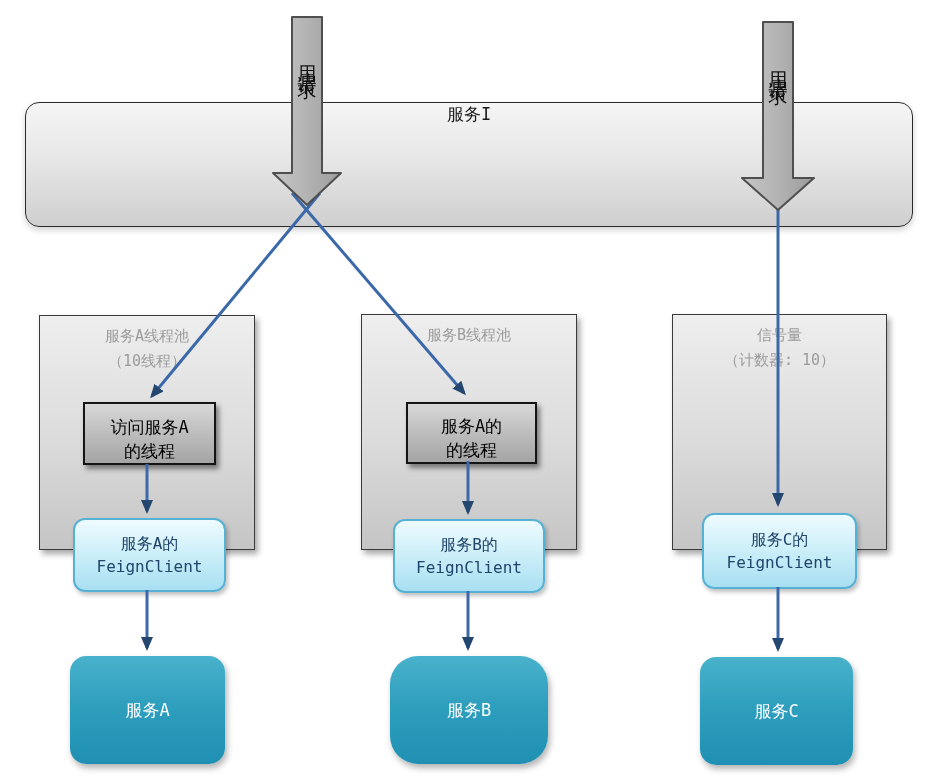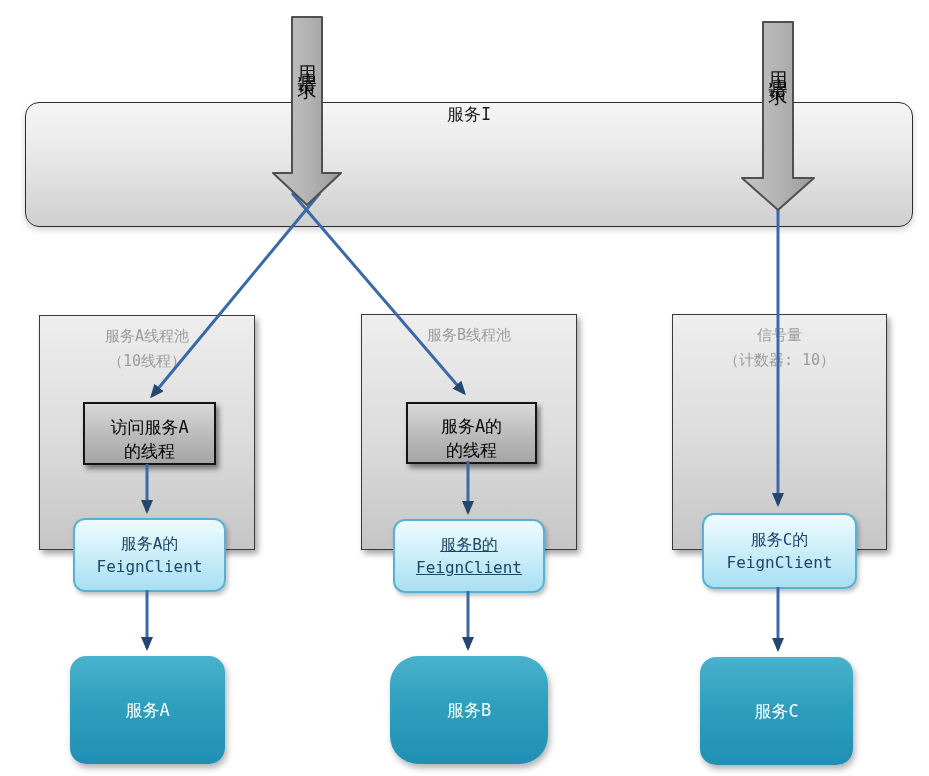--- a/index.html
+++ b/index.html
@@ -92,21 +92,21 @@
   </div>
   <div class="thread-box" style="left:406px;top:402px;width:127px;height:58px;">
     <div>服务A的</div>
     <div>的线程</div>
   </div>
 
   <div class="feign-box" style="left:73px;top:518px;width:149px;height:70px;">
     <div>服务A的</div>
     <div>FeignClient</div>
   </div>
-  <div class="feign-box" style="left:393px;top:519px;width:148px;height:70px;text-decoration:underline;">
+  <div class="feign-box" style="left:393px;top:519px;width:148px;height:70px;">
     <div>服务B的</div>
     <div>FeignClient</div>
   </div>
   <div class="feign-box" style="left:702px;top:513px;width:151px;height:72px;">
     <div>服务C的</div>
     <div>FeignClient</div>
   </div>
 
   <div class="service-box" style="left:70px;top:656px;width:155px;height:108px;">
     <span>服务A</span>

